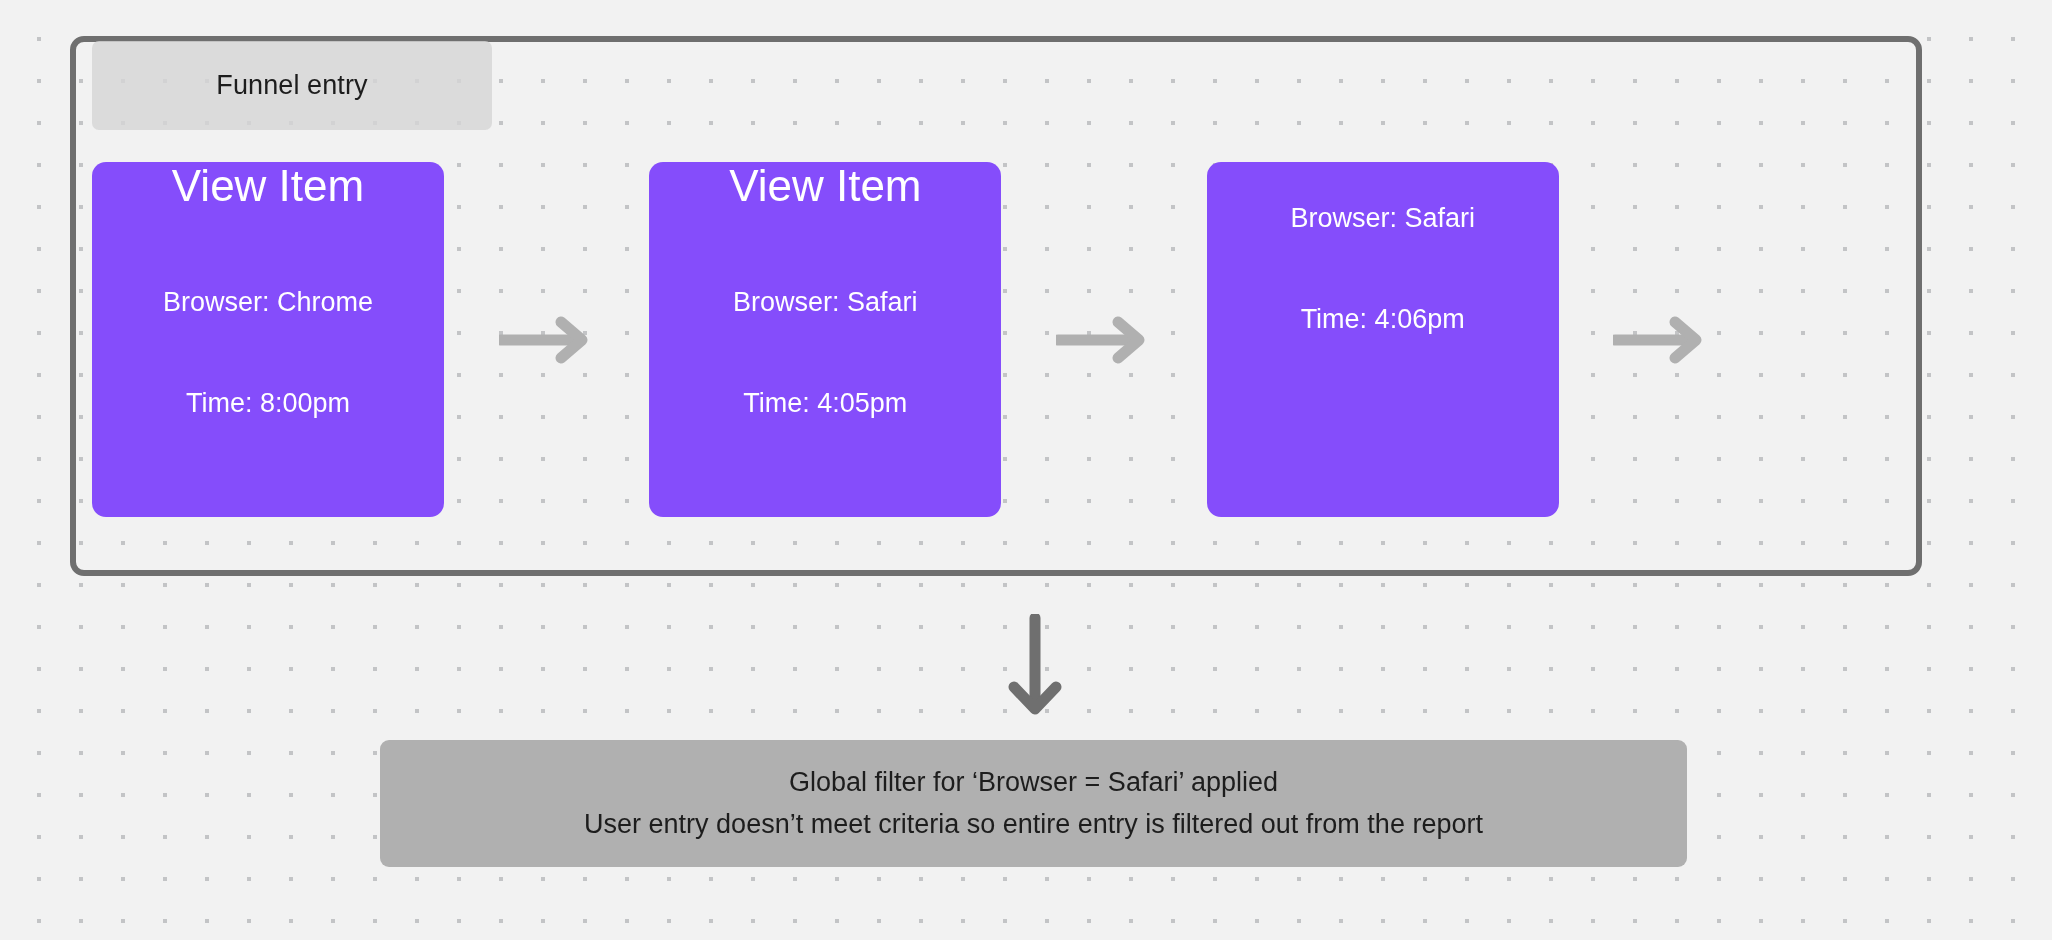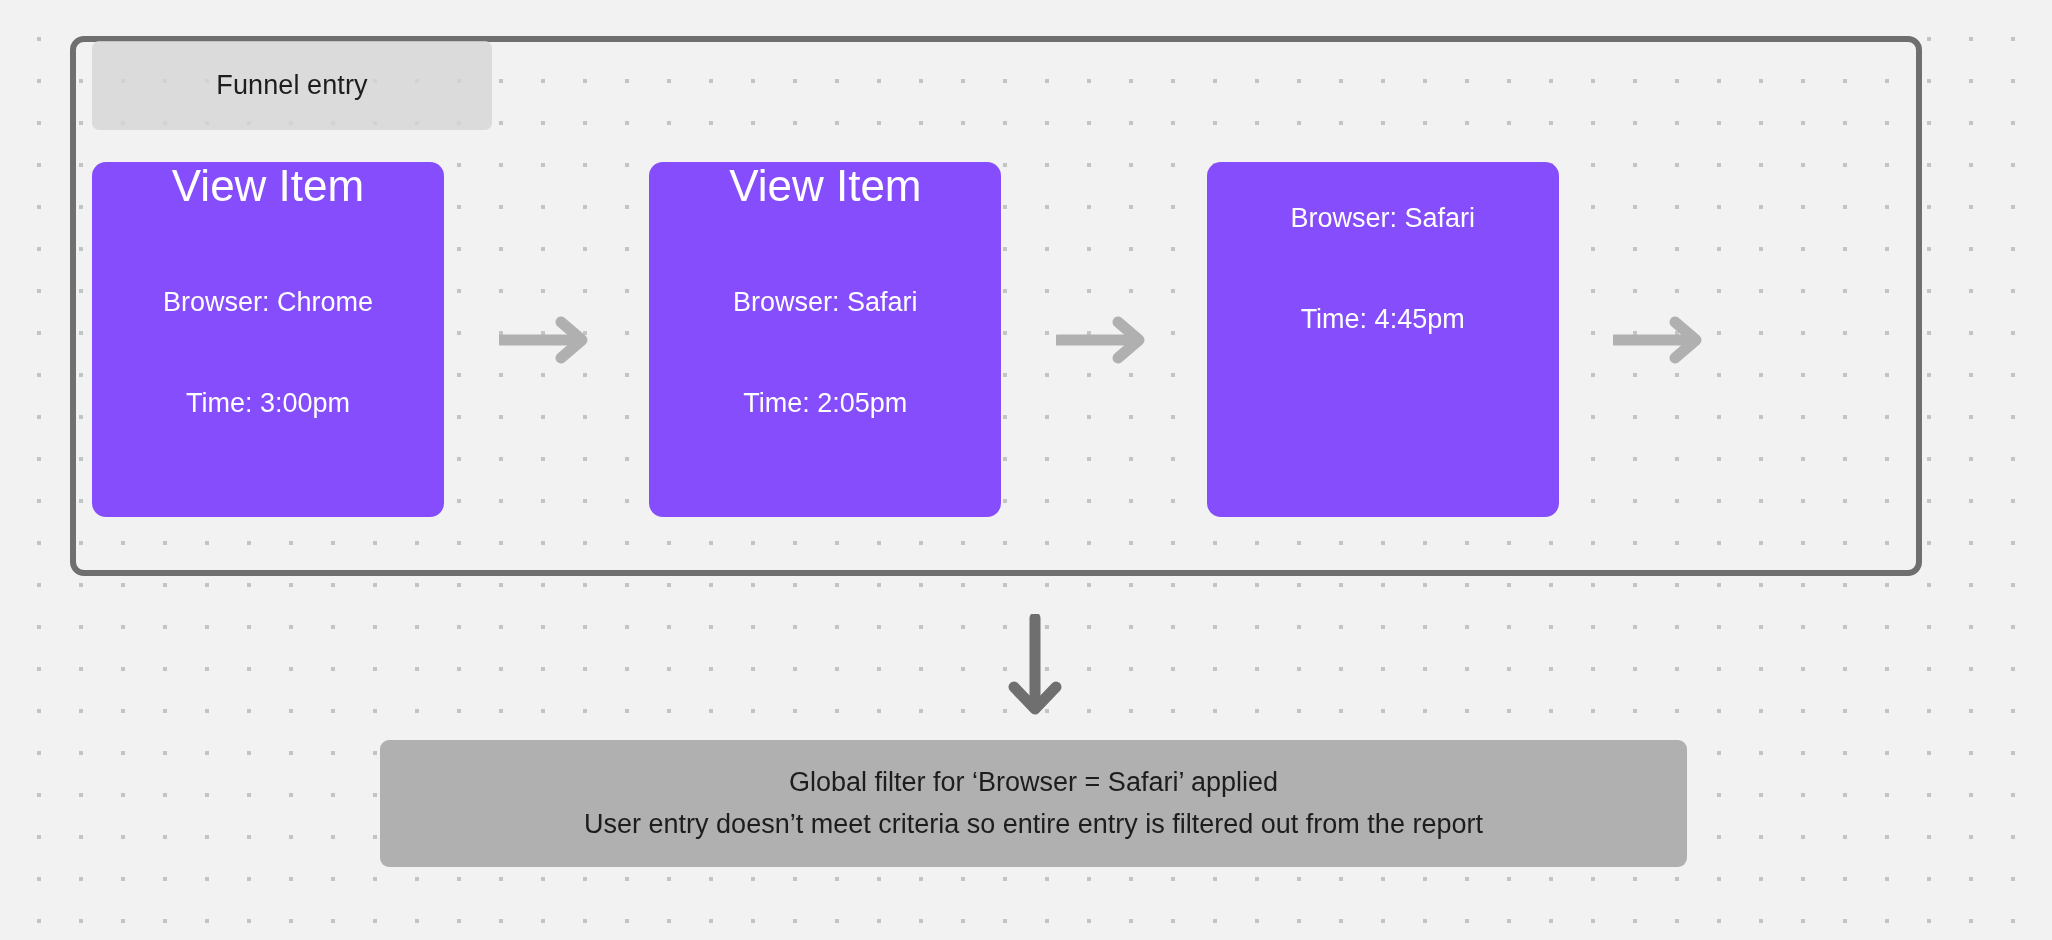--- a/index.html
+++ b/index.html
@@ -146,46 +146,46 @@
 
   <div id="funnel-entry-label">
     <span class="label-text">Funnel entry</span>
   </div>
 
   <div id="steps-row">
 
     <div class="step-card">
       <div class="step-title">View Item</div>
       <div class="step-meta">Browser: Chrome</div>
-      <div class="step-meta">Time: 3:00pm</div>
+      <div class="step-meta">Time: 8:00pm</div>
     </div>
 
     <div class="step-arrow">
       <svg width="96" height="48" viewBox="0 0 96 48" aria-hidden="true">
         <path d="M2 24 H80" stroke="#b0b0b0" stroke-width="11" stroke-linecap="round" fill="none"></path>
         <path d="M62 6 L83 24 L62 42" stroke="#b0b0b0" stroke-width="11" stroke-linecap="round" stroke-linejoin="round" fill="none"></path>
       </svg>
     </div>
 
     <div class="step-card">
       <div class="step-title">View Item</div>
       <div class="step-meta">Browser: Safari</div>
-      <div class="step-meta">Time: 2:05pm</div>
+      <div class="step-meta">Time: 4:05pm</div>
     </div>
 
     <div class="step-arrow">
       <svg width="96" height="48" viewBox="0 0 96 48" aria-hidden="true">
         <path d="M2 24 H80" stroke="#b0b0b0" stroke-width="11" stroke-linecap="round" fill="none"></path>
         <path d="M62 6 L83 24 L62 42" stroke="#b0b0b0" stroke-width="11" stroke-linecap="round" stroke-linejoin="round" fill="none"></path>
       </svg>
     </div>
 
     <div class="step-card">
       <div class="step-meta">Browser: Safari</div>
-      <div class="step-meta">Time: 4:45pm</div>
+      <div class="step-meta">Time: 4:06pm</div>
     </div>
 
     <div class="step-arrow">
       <svg width="96" height="48" viewBox="0 0 96 48" aria-hidden="true">
         <path d="M2 24 H80" stroke="#b0b0b0" stroke-width="11" stroke-linecap="round" fill="none"></path>
         <path d="M62 6 L83 24 L62 42" stroke="#b0b0b0" stroke-width="11" stroke-linecap="round" stroke-linejoin="round" fill="none"></path>
       </svg>
     </div>
 
 

